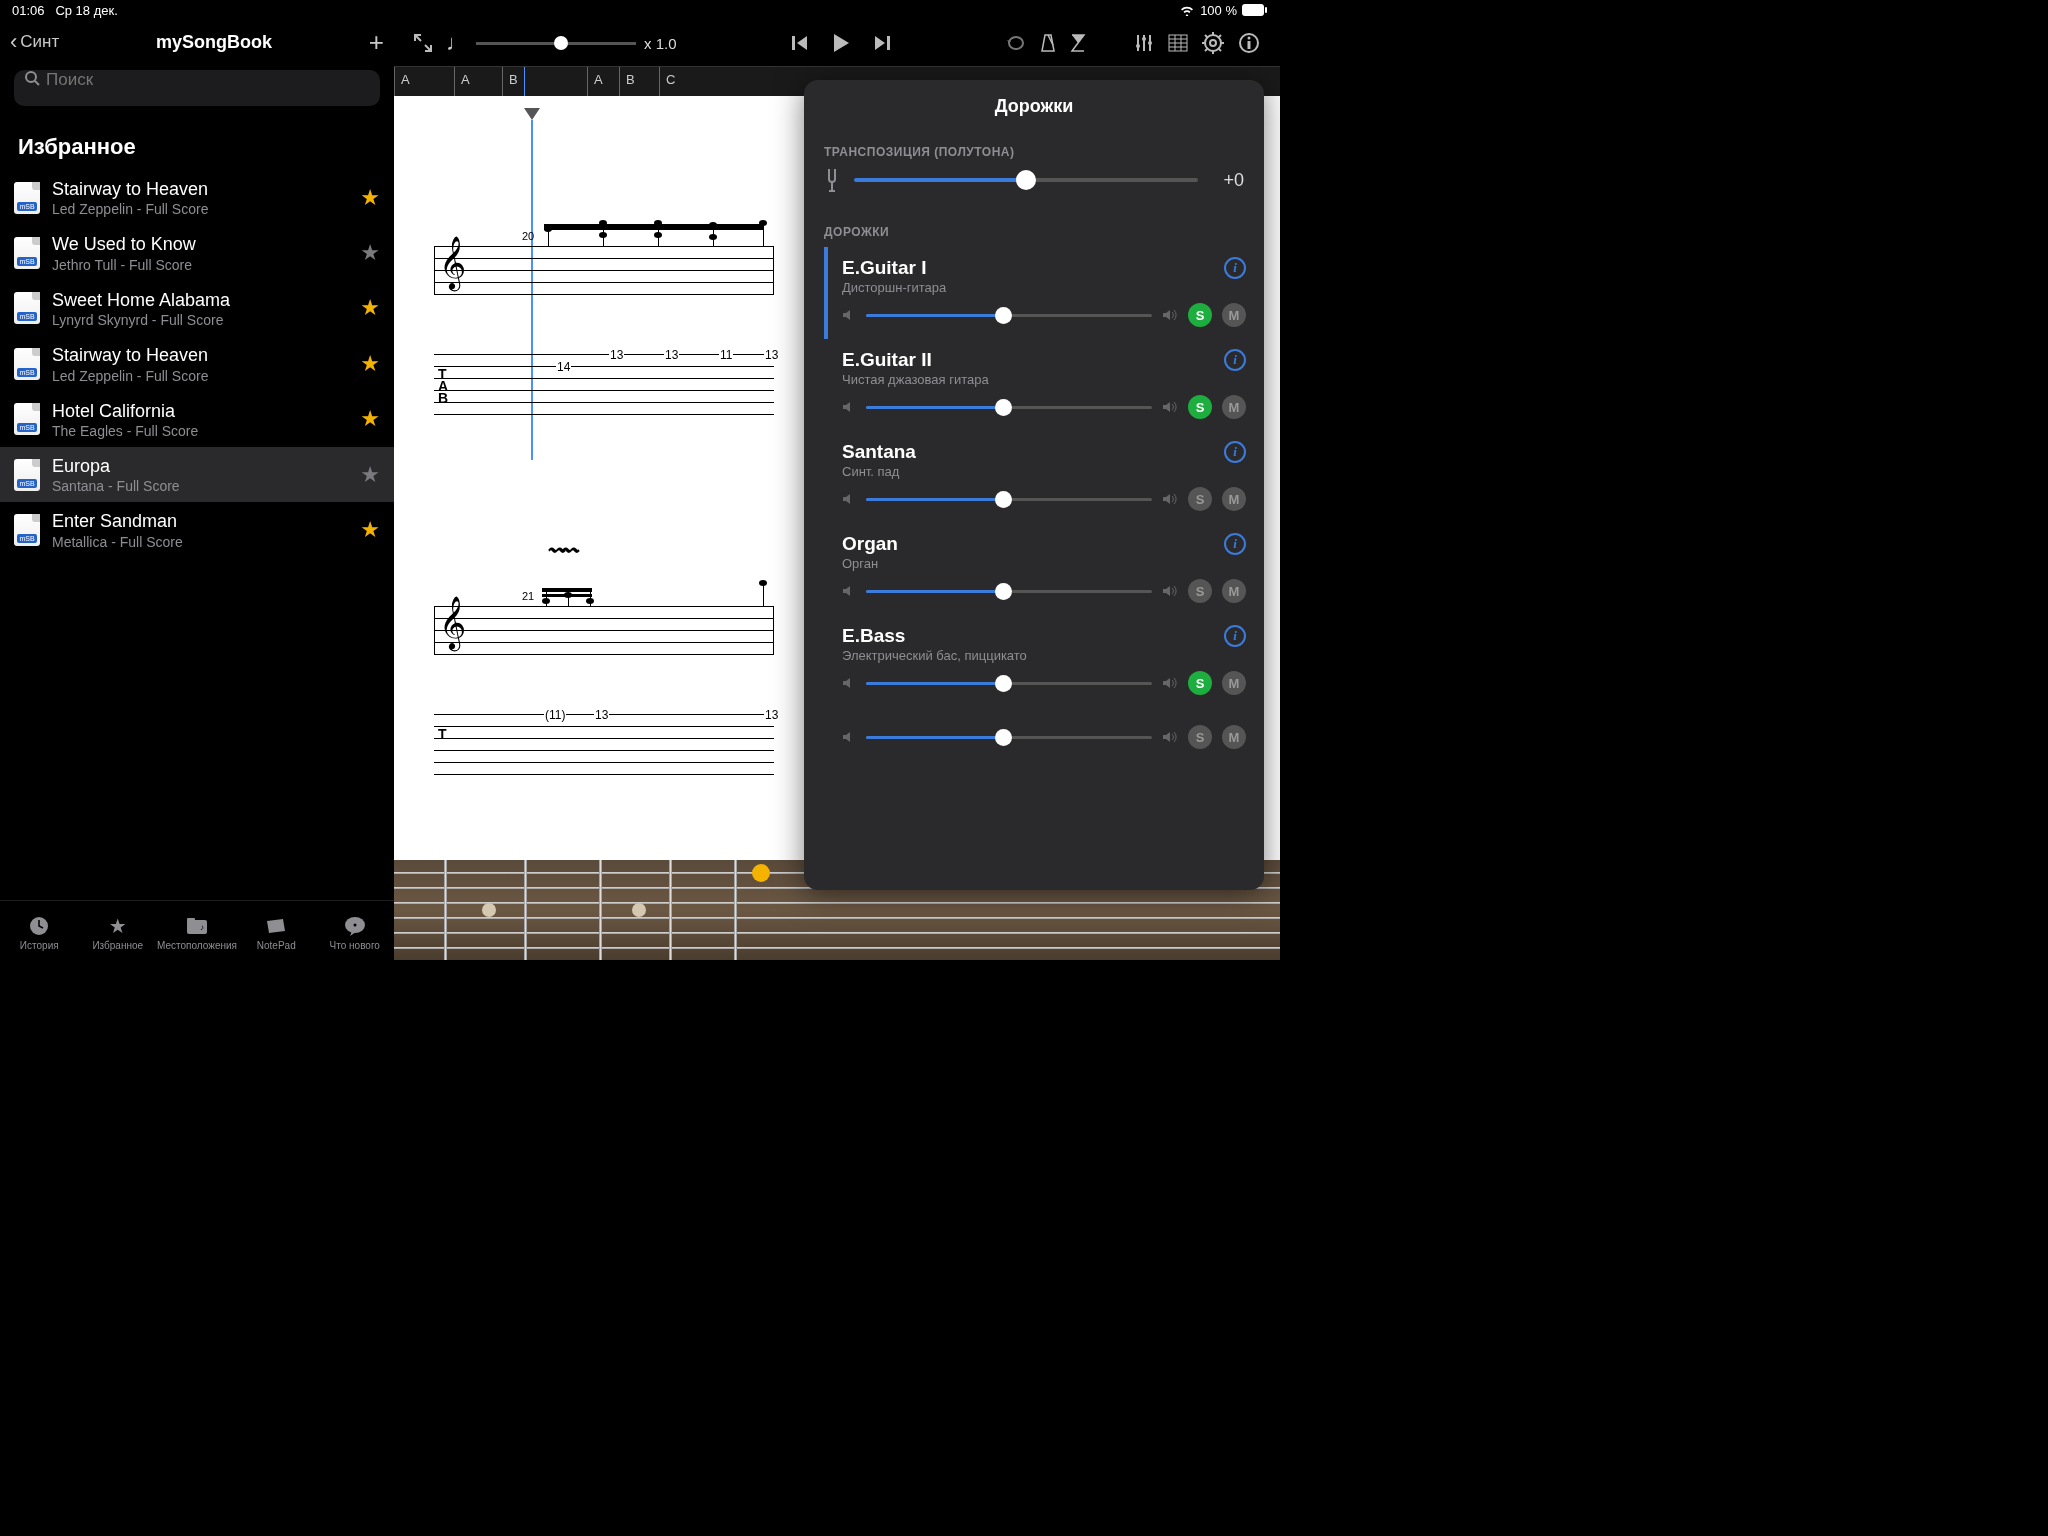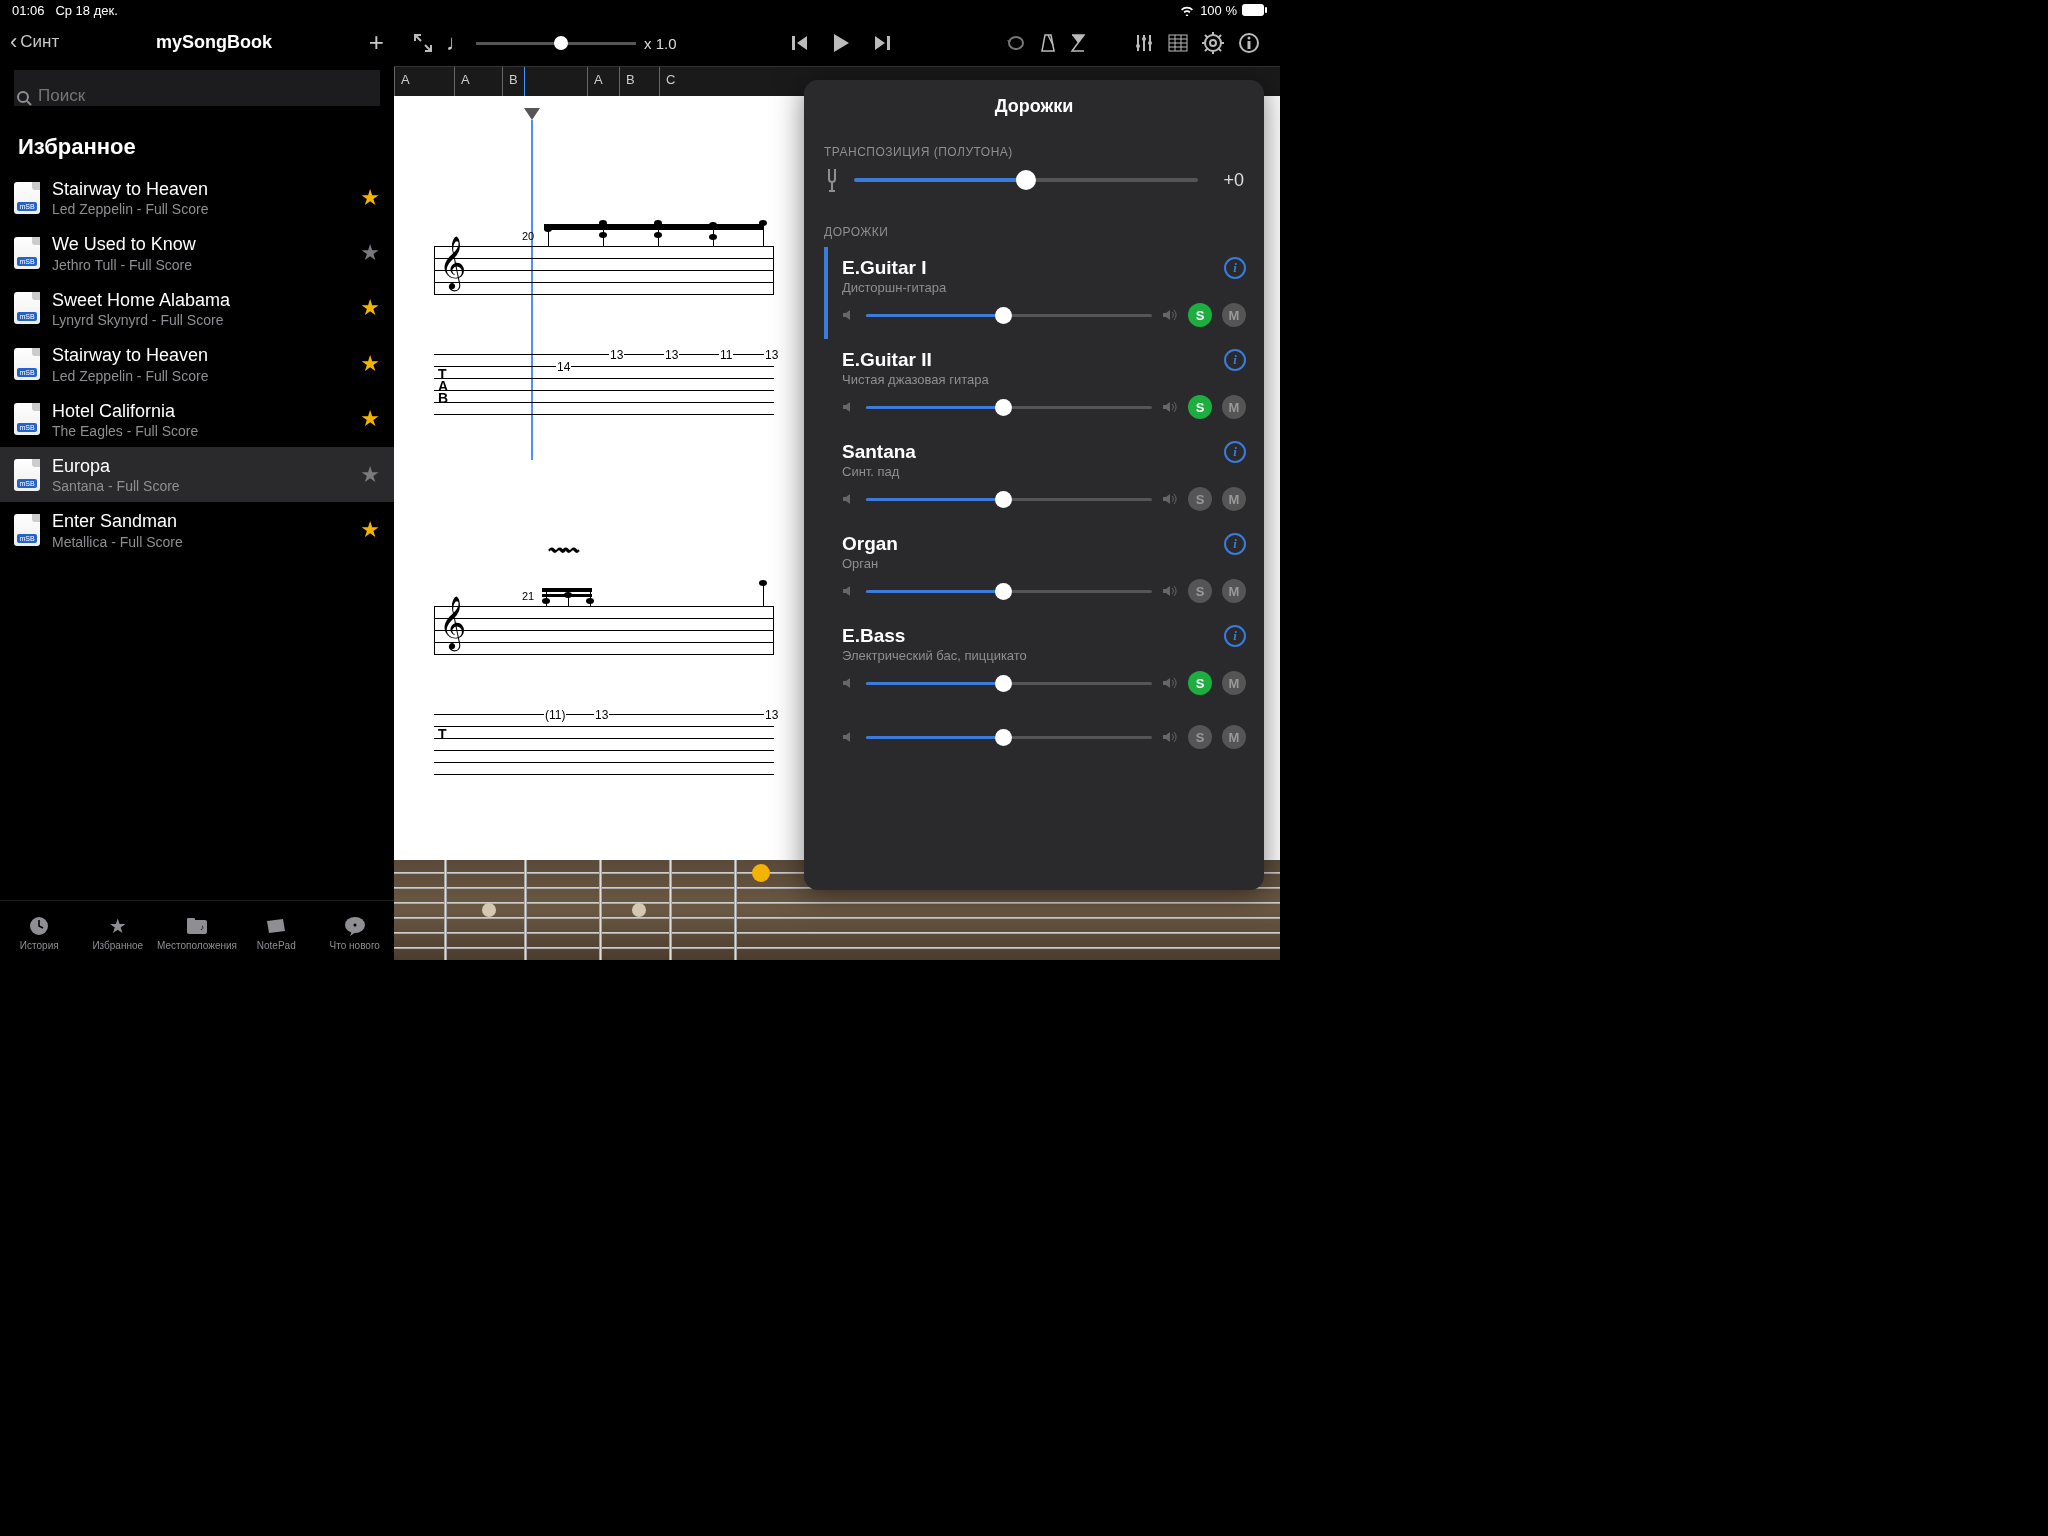--- a/index.html
+++ b/index.html
@@ -11,21 +11,21 @@
 .wifi-icon,.battery-icon{display:inline-block;}
 
 
 .left-pane { position:absolute; left:0; top:20px; width:394px; height:940px; background:#000; display:flex; flex-direction:column; }
 .nav-header { height:44px; display:flex; align-items:center; justify-content:space-between; padding:0 10px; }
 .back-btn { display:flex; align-items:center; gap:3px; color:#c8c8c8; font-size:17px; }
 .back-chevron { font-size:22px; color:#c8c8c8; }
 .nav-title { font-size:18px; font-weight:600; color:#fff; }
 .add-btn { font-size:26px; color:#c8c8c8; font-weight:300; }
 .search-wrap { padding:6px 14px; }
-.search-box { background:#1c1c1e; border-radius:0; height:36px; display:flex; align-items:flex-end; padding:0 2px; gap:6px; }
+.search-box { background:#1c1c1e; border-radius:10px; height:36px; display:flex; align-items:flex-start; padding:0 10px; gap:6px; }
 .search-box input { background:none; border:none; outline:none; color:#8e8e93; font-size:17px; width:100%; }
 .mag-icon { color:#8e8e93; font-size:16px; }
 
 .list-scroll { flex:1; overflow:hidden; }
 .section-title { font-size:22px; font-weight:700; padding:22px 18px 10px; }
 .song-row { display:flex; align-items:center; padding:8px 14px; gap:12px; }
 .song-row.selected { background:#2a2a2c; }
 .file-icon { width:26px; height:32px; background:linear-gradient(#fff,#eee); border-radius:3px; position:relative; display:flex; align-items:flex-end; justify-content:center; }
 .file-icon::before{content:"";position:absolute;top:0;right:0;width:8px;height:8px;background:#ccc;border-bottom-left-radius:3px;}
 .file-icon span{font-size:7px; background:#2563c9;color:#fff;padding:1px 2px;border-radius:2px;margin-bottom:3px;}
@@ -90,21 +90,21 @@
 .fretboard { height:100px; background:linear-gradient(#5a4a3a,#6b5843 50%,#4a3c2e); position:relative; }
 .fret-wire{position:absolute;top:0;bottom:0;width:3px;background:linear-gradient(90deg,#888,#ddd,#888);}
 .string{position:absolute;left:0;right:0;height:2px;background:linear-gradient(#ddd,#999);}
 .fret-dot{position:absolute;width:14px;height:14px;border-radius:50%;background:#d4c8b0;}
 .finger-dot{position:absolute;width:18px;height:18px;border-radius:50%;background:#f5b301;}
 
 
 .tracks-panel { position:absolute; right:16px; top:80px; width:460px; height:810px; background:#2a2a2c; border-radius:14px; overflow:hidden; box-shadow:0 4px 30px rgba(0,0,0,0.5);}
 .panel-arrow{position:absolute;top:-8px;right:72px;width:0;height:0;border-left:10px solid transparent;border-right:10px solid transparent;border-bottom:10px solid #2a2a2c;}
 .panel-title { text-align:center; font-size:18px; font-weight:600; padding:16px 0 18px; }
-.panel-section-label { font-size:12px; color:#8e8e93; padding:10px 20px 8px; letter-spacing:0.5px; }
+.panel-section-label { font-size:12px; color:#8e8e93; padding:10px 20px 8px; letter-spacing:0.5px;font-weight:bold; }
 .transpose-row { display:flex; align-items:center; gap:14px; padding:0 20px 22px; }
 .fork-icon{color:#8e8e93;font-size:22px;}
 .t-slider{flex:1;height:4px;background:linear-gradient(90deg,#3a7bdc 0%,#3a7bdc 50%,#555 50%,#555 100%);border-radius:2px;position:relative;}
 .t-slider .thumb{position:absolute;left:50%;top:-8px;width:20px;height:20px;background:#fff;border-radius:50%;margin-left:-10px;}
 .t-val{font-size:18px;color:#ddd;min-width:32px;text-align:right;}
 
 .track-list{padding:0 0 10px;margin-left:20px;}
 .track-item{padding:10px 18px 12px;position:relative;}
 .track-item.active{border-left:4px solid #3a7bdc;padding-left:14px;}
 .track-head{display:flex;justify-content:space-between;align-items:flex-start;}

